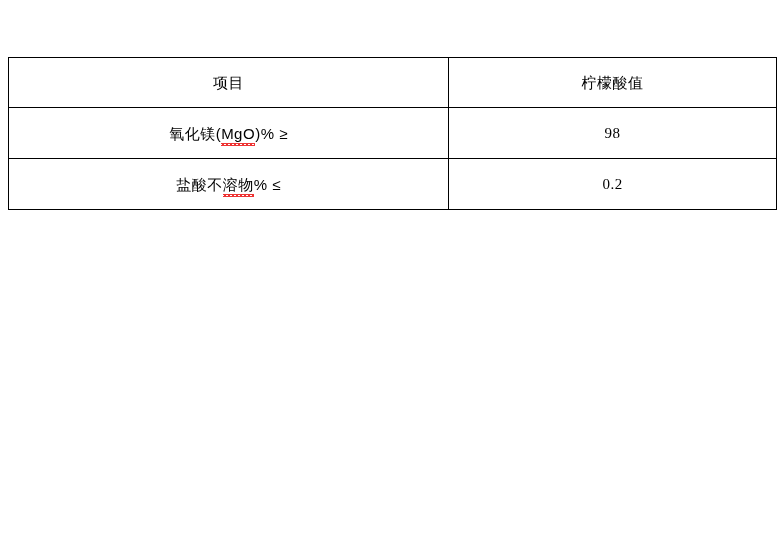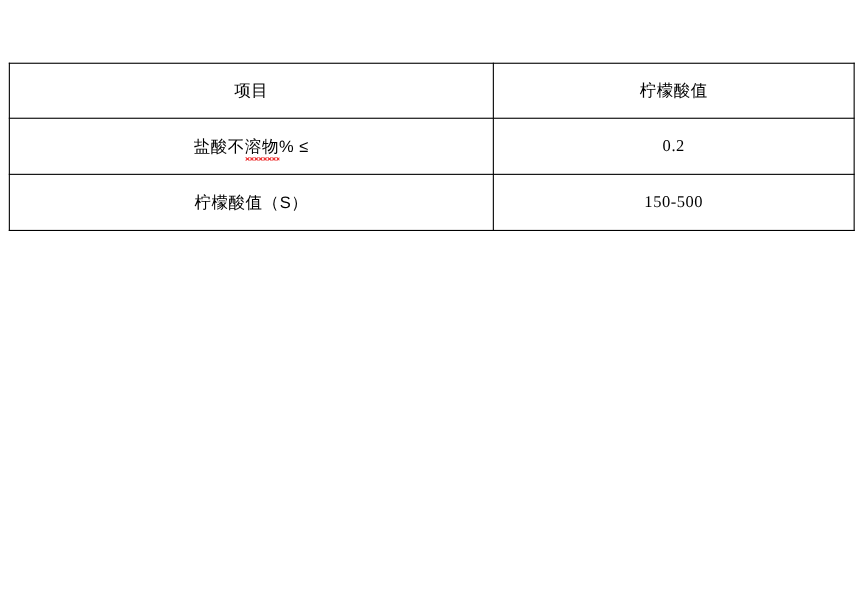--- a/index.html
+++ b/index.html
@@ -86,40 +86,40 @@
     <tbody>
       <tr class="header-row">
         <td>
           <span class="cell-text">项目</span>
         </td>
         <td>
           <span class="cell-text">柠檬酸值</span>
         </td>
       </tr>
 
+      <tr>
+        <td>
+          <span class="cell-text">氧化镁(</span><span class="squiggle">MgO</span><span class="cell-text">)% ≥</span>
+        </td>
+        <td>
+          <span class="value-num">98</span>
+        </td>
+      </tr>
 
 
       <tr>
         <td>
           <span class="cell-text">盐酸不</span><span class="squiggle">溶物</span><span class="cell-text">% ≤</span>
         </td>
         <td>
           <span class="value-num">0.2</span>
         </td>
       </tr>
 
 
 
 
-      <tr>
-        <td>
-          <span class="cell-text">柠檬酸值（S）</span><span class="cell-text"></span>
-        </td>
-        <td>
-          <span class="value-num">150-500</span>
-        </td>
-      </tr>
 
 
     </tbody>
   </table>
 
 </div>
 
 </body></html>

